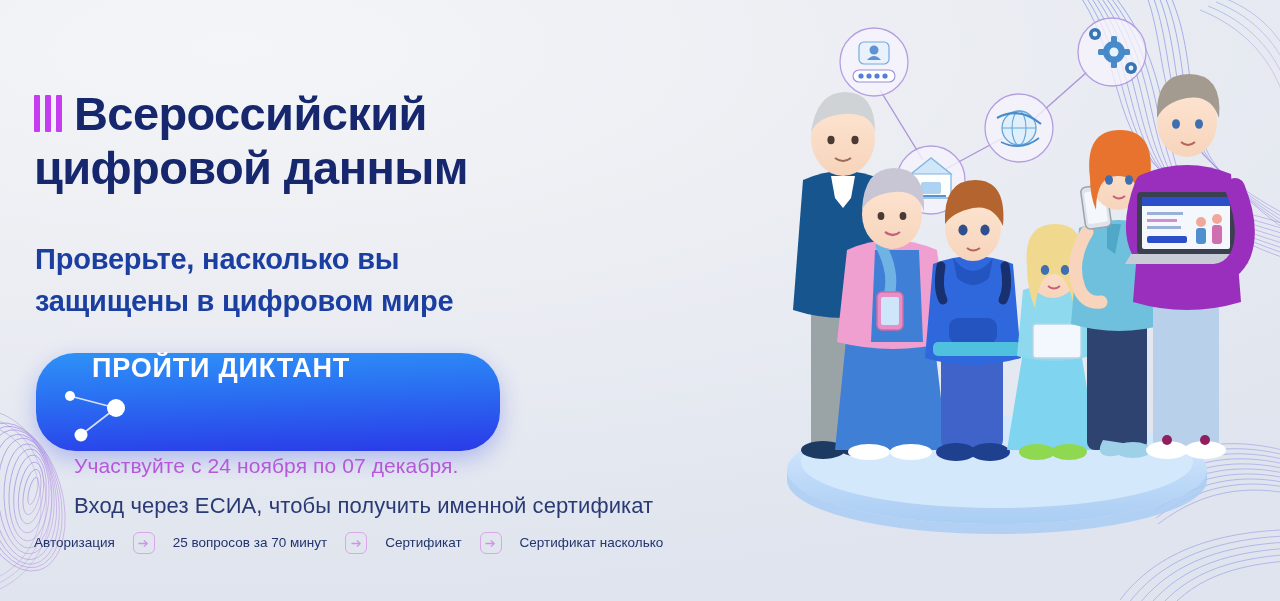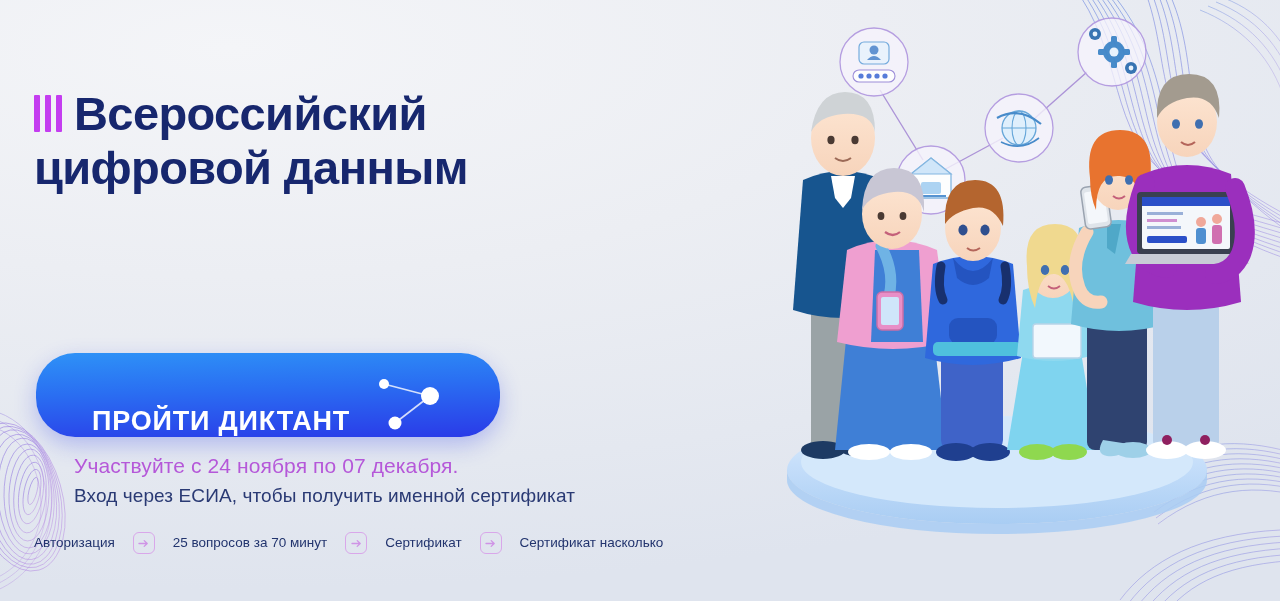--- a/index.html
+++ b/index.html
@@ -41,42 +41,43 @@
   .subhead{
     position:absolute;left:35px;top:238px;width:560px;
     color:#1b3fa0;font-size:29px;line-height:42px;font-weight:700;
     letter-spacing:-0.2px;
   }
   .subhead .ln{display:block;}
 
   
   .cta{
     position:absolute;left:36px;top:353px;
-    width:464px;height:84px;border:0;padding:0;
+    width:464px;height:98px;border:0;padding:0;
     border-radius:39px;cursor:pointer;
     background:linear-gradient(178deg,#2e92f7 0%,#2a6ff2 42%,#2a3ae8 100%);
     box-shadow:0 8px 22px rgba(42,62,232,.28);
-    display:flex;align-items:flex-end;
+    display:flex;align-items:flex-start;
     font-family:inherit;
+    flex-direction:column;
   }
   .cta-label{
     color:#fff;font-size:27px;font-weight:700;letter-spacing:.8px;
     margin-left:56px;white-space:nowrap;
   }
   .cta-icon{margin-left:22px;display:block;}
 
   
   .dates{position:absolute;left:74px;top:452px;width:600px;}
   .dates .line1{
     color:#b558d9;font-size:21px;line-height:28px;font-weight:400;
     letter-spacing:.1px;white-space:nowrap;
   }
   .dates .line2{
-    color:#2a3a74;font-size:19px;line-height:28px;font-weight:400;
-    letter-spacing:.1px;white-space:nowrap;margin-top:2px;
+    color:#2a3a74;font-size:22px;line-height:28px;font-weight:400;
+    letter-spacing:.1px;white-space:nowrap;margin-top:12px;
   }
 
   
   .steps{
     position:absolute;left:34px;top:532px;
     display:flex;align-items:center;gap:18px;
     white-space:nowrap;
   }
   .step-label{
     color:#22346e;font-size:13.5px;line-height:18px;font-weight:400;
@@ -183,20 +184,24 @@
     </g>
   </svg>
 
   <div class="content">
 
     <h1 class="headline">
       <span class="ln"><span class="mark"><i></i><i></i><i></i></span><span>Всероссийский</span></span>
       <span class="ln">цифровой данным</span>
     </h1>
 
+    <div class="subhead">
+      <span class="ln">Проверьте, насколько вы</span>
+      <span class="ln">защищены в цифровом мире</span>
+    </div>
 
     <button class="cta">
       <span class="cta-label">ПРОЙТИ ДИКТАНТ</span>
       <span class="cta-icon">
         <svg width="76" height="62" viewBox="0 0 76 62" aria-hidden="true">
           <g stroke="#ffffff" stroke-opacity=".8" stroke-width="1.6" fill="none">
             <line x1="12" y1="12" x2="58" y2="24"></line>
             <line x1="58" y1="24" x2="23" y2="51"></line>
           </g>
           <circle cx="12" cy="12" r="5" fill="#ffffff"></circle>

